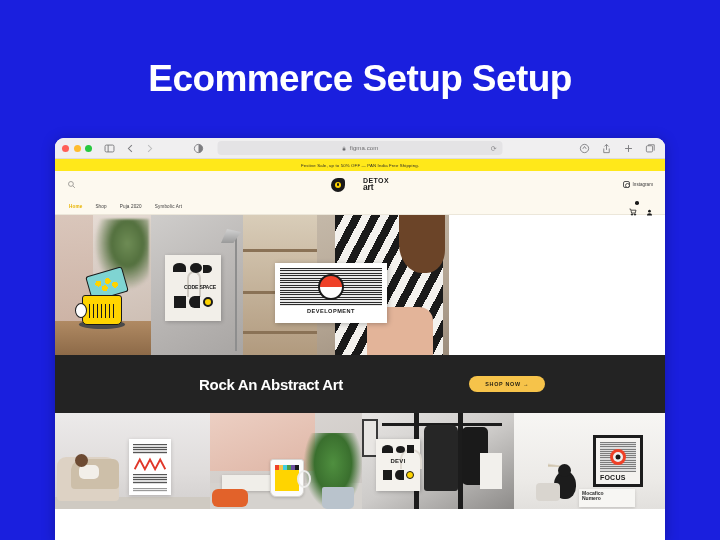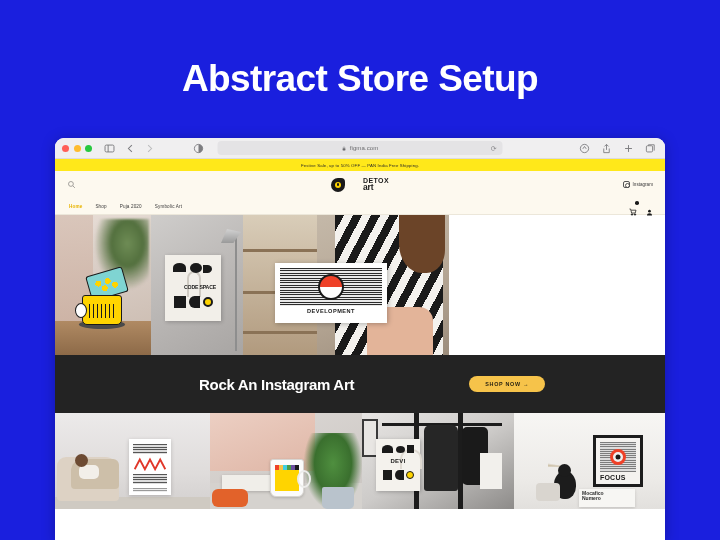--- a/index.html
+++ b/index.html
@@ -253,21 +253,21 @@
   .foc-circ{position:absolute;left:50%;top:50%;transform:translate(-50%,-50%);width:16px;height:16px;border-radius:50%;border:3px solid #ef4128;background:#efefef;}
   .foc-circ:after{content:"";position:absolute;left:50%;top:50%;transform:translate(-50%,-50%);width:5px;height:5px;border-radius:50%;background:#1a1a1a;}
   .foc-title{font-size:7px;font-weight:bold;letter-spacing:.2px;color:#1a1a1a;margin-top:2px;}
   .foc-books{position:absolute;right:30px;bottom:2px;width:56px;height:18px;background:#f7f6f3;box-shadow:0 1px 3px rgba(0,0,0,.15);padding:2px 3px;}
   .foc-b1{font-size:5px;font-weight:bold;color:#2a2a2a;line-height:1.05;}
   .foc-b2{font-size:5px;font-weight:bold;color:#2a2a2a;line-height:1.05;}
 </style>
 </head>
 <body>
 
-<div class="page-title">Abstract Store Setup</div>
+<div class="page-title">Ecommerce Setup Setup</div>
 
 <div class="browser">
 
   <div class="chrome-bar">
     <div class="lights">
       <span class="light l-red"></span>
       <span class="light l-yel"></span>
       <span class="light l-grn"></span>
     </div>
     <span class="chrome-ico">
@@ -437,21 +437,21 @@
           <div class="dev-art">
               <span class="dev-circle"></span>
             </div>
           <div class="dev-title">DEVELOPMENT</div>
         </div>
       </div>
     </div>
   </div>
 
   <div class="cta">
-    <span class="cta-title">Rock An Instagram Art</span>
+    <span class="cta-title">Rock An Abstract Art</span>
     <button class="cta-btn">SHOP NOW  →</button>
   </div>
 
   <div class="bottom">
 
     <div class="b-cell b1">
       <div class="bg-sofa">
         <div class="sofa-floor"></div>
         <div class="sofa"></div>
         <div class="sofa-person"></div>

